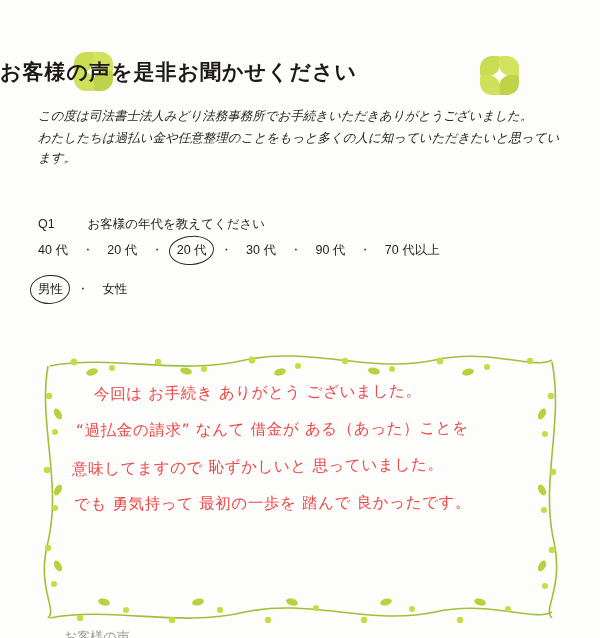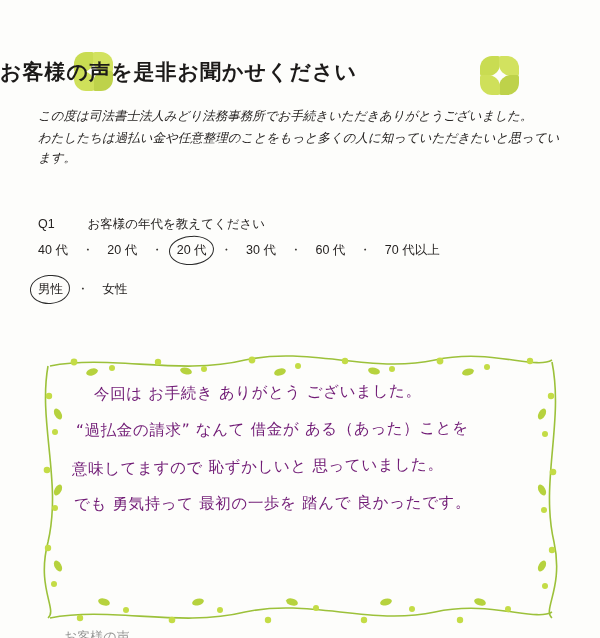--- a/index.html
+++ b/index.html
@@ -127,21 +127,21 @@
     height: 272px;
   }
 
   .handwriting {
     position: absolute;
     left: 42px;
     top: 22px;
     width: 446px;
     font-family: "DejaVu Sans", sans-serif;
     font-size: 15.5px;
-    color: #701a75;
+    color: #ef4444;
     line-height: 37px;
     letter-spacing: 0.6px;
   }
   .hw-line { white-space: nowrap; }
   .hw-line.l1 { transform: rotate(-0.6deg) translateX(12px); }
   .hw-line.l2 { transform: rotate(-0.4deg) translateX(-6px); }
   .hw-line.l3 { transform: rotate(-0.8deg) translateX(-10px); }
   .hw-line.l4 { transform: rotate(-0.3deg) translateX(-8px); }
 
   .bottom-cut {
@@ -190,21 +190,21 @@
     </div>
     <div class="q-opts">
       <span class="opt">40 代</span>
       <span class="sep">・</span>
       <span class="opt">20 代</span>
       <span class="sep">・</span>
       <span class="opt circled">20 代</span>
       <span class="sep">・</span>
       <span class="opt">30 代</span>
       <span class="sep">・</span>
-      <span class="opt">60 代</span>
+      <span class="opt">90 代</span>
       <span class="sep">・</span>
       <span class="opt">70 代以上</span>
     </div>
   </div>
 
   <div class="q-block" id="q2">
     <div class="q-opts">
       <span class="opt circled">男性</span>
       <span class="sep">・</span>
       <span class="opt">女性</span>

